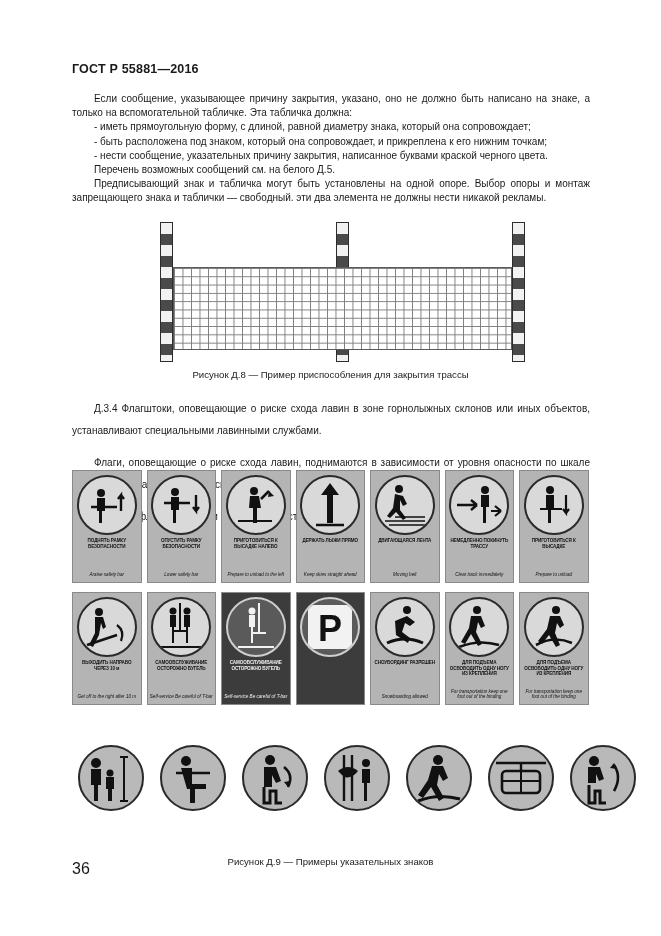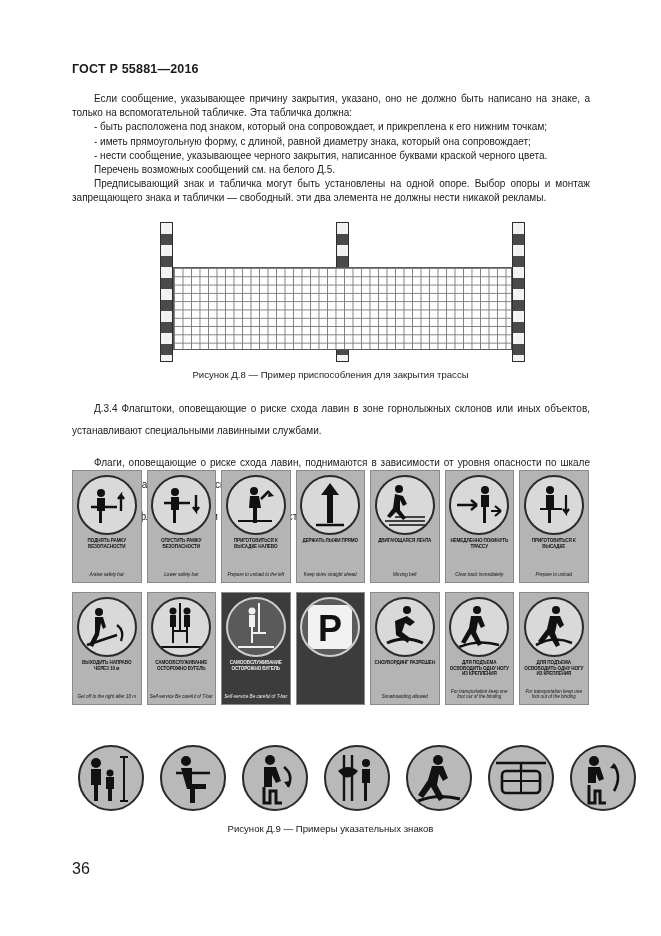--- a/index.html
+++ b/index.html
@@ -88,21 +88,21 @@
     box-sizing: border-box;
   }
   .fig-caption {
     position: absolute;
     width: 661px;
     left: 0;
     text-align: center;
     font-size: 9.6px;
   }
   .cap-d8 { top: 369px; }
-  .cap-d9 { top: 823px; }
+  .cap-d9 { top: 856px; }
 
   .body-text-2 {
     position: absolute;
     top: 388px;
     left: 72px;
     width: 518px;
     font-size: 10px;
     line-height: 22px;
     text-align: justify;
   }
@@ -200,23 +200,23 @@
 </style>
 </head>
 <body>
 
 <div class="page">
 
   <div class="std-header">ГОСТ Р 55881—2016</div>
 
   <div class="body-text">
     <p class="indent">Если сообщение, указывающее причину закрытия, указано, оно не должно быть написано на знаке, а только на вспомогательной табличке. Эта табличка должна:</p>
+    <p class="dash-line">- иметь прямоугольную форму, с длиной, равной диаметру знака, который она сопровождает;</p>
     <p class="dash-line">- быть расположена под знаком, который она сопровождает, и прикреплена к его нижним точкам;</p>
-    <p class="dash-line">- иметь прямоугольную форму, с длиной, равной диаметру знака, который она сопровождает;</p>
-    <p class="dash-line">- нести сообщение, указывающее черного закрытия, написанное буквами краской черного цвета.</p>
+    <p class="dash-line">- нести сообщение, указательных причину закрытия, написанное буквами краской черного цвета.</p>
     <p class="indent">Перечень возможных сообщений см. на белого Д.5.</p>
     <p class="indent">Предписывающий знак и табличка могут быть установлены на одной опоре. Выбор опоры и монтаж запрещающего знака и таблички — свободный. эти два элемента не должны нести никакой рекламы.</p>
   </div>
 
   <div class="fig-d8">
     <div class="post p1"></div>
     <div class="post p2"></div>
     <div class="post p3"></div>
     <div class="net"></div>
   </div>

